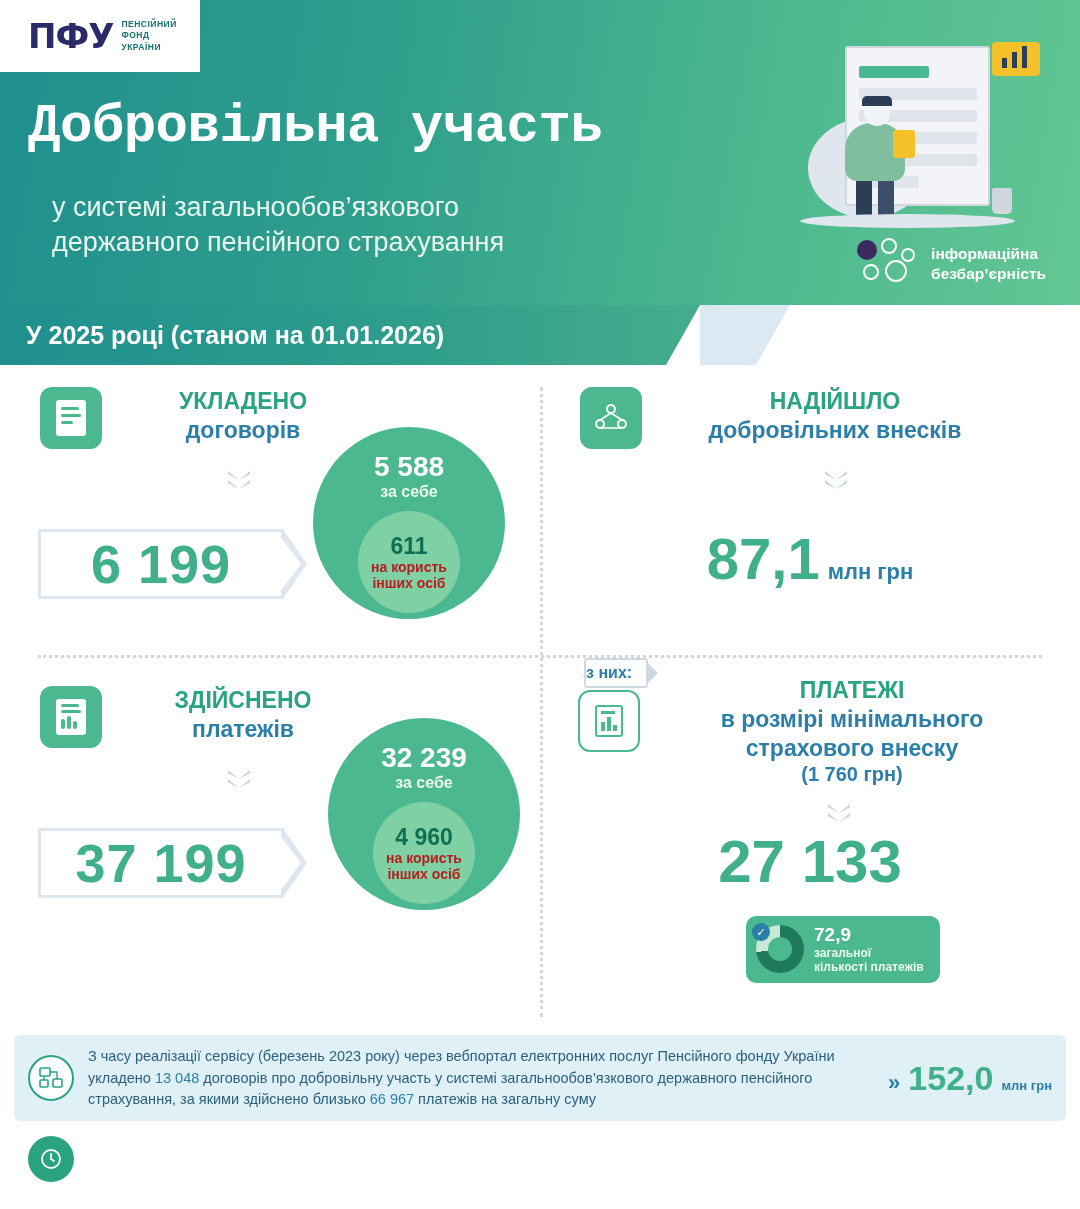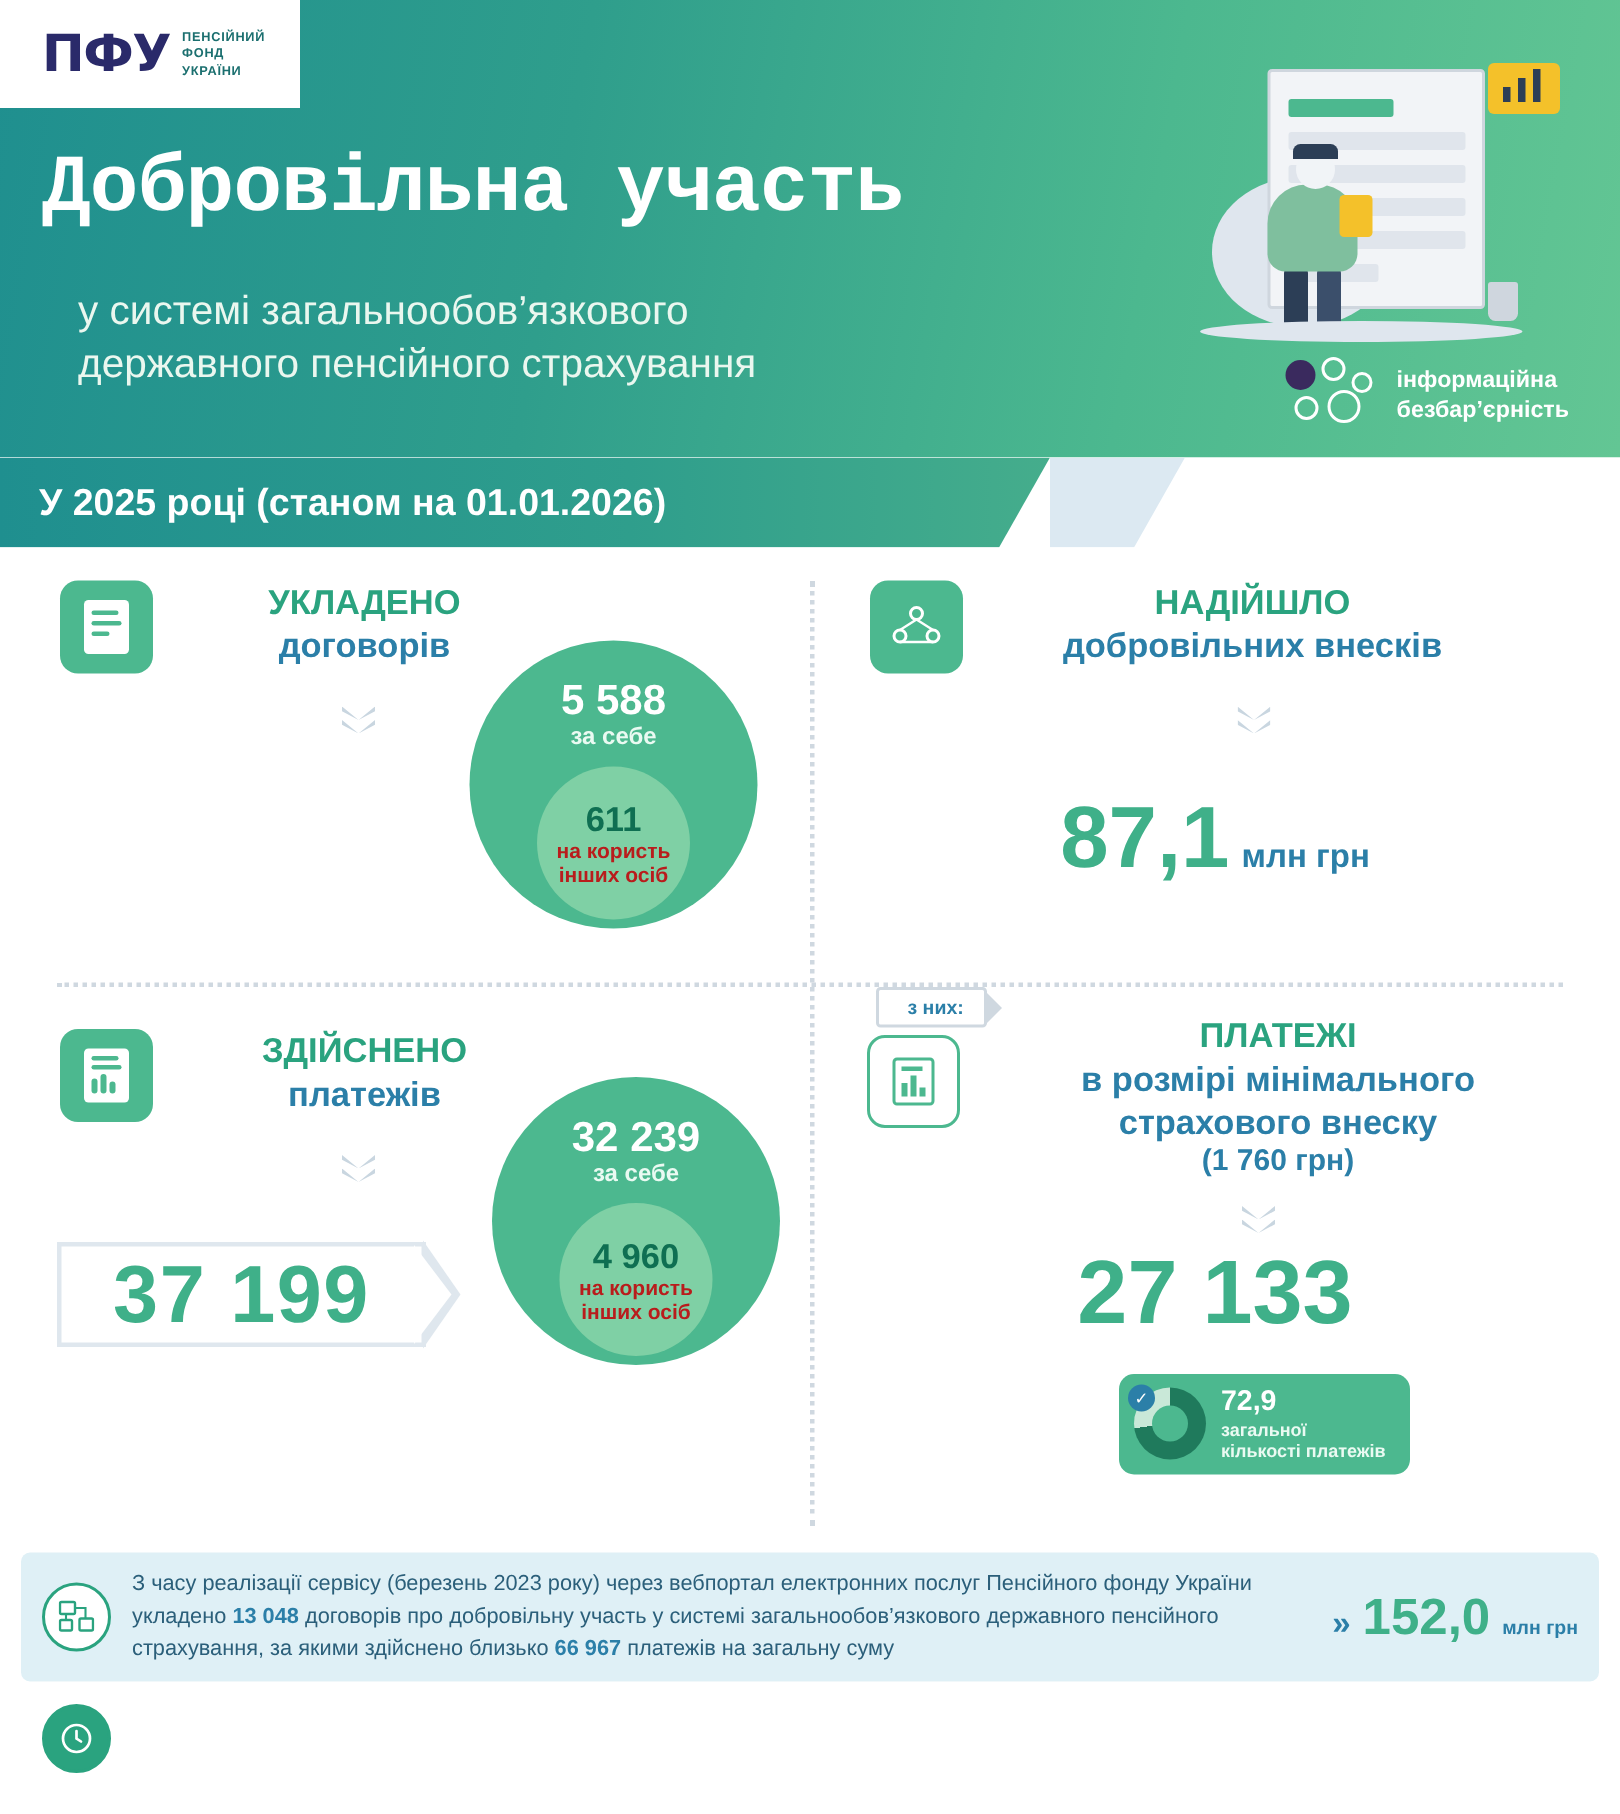--- a/index.html
+++ b/index.html
@@ -129,21 +129,21 @@
     position: absolute; left: 50%; transform: translateX(-50%);
   }
   .bub2-num { font-size: 23px; font-weight: bold; color: #0f6f52; }
   .bub2-lbl { font-size: 14px; font-weight: bold; color: #b91c1c; line-height: 1.1; text-align: center; }
 
   .big-stat { font-size: 58px; font-weight: bold; color: #3fb089; }
   .unit { font-size: 22px; font-weight: bold; color: #2b7fa8; margin-left: 8px; }
 
   .zn-tag {
     position: relative; background: #ffffff; border: 2px solid #cfd8e0;
-    font-size: 13px; font-weight: bold; color: #2b7fa8; padding: 4px 14px 4px 19px;
+    font-size: 16px; font-weight: bold; color: #2b7fa8; padding: 4px 14px 4px 0;
     border-radius: 3px;
   }
   .zn-tag:after { content:""; position: absolute; right: -12px; top: 50%; transform: translateY(-50%);
     border-left: 12px solid #cfd8e0; border-top: 12px solid transparent; border-bottom: 12px solid transparent; }
 
   .donut-card {
     display: flex; align-items: center; gap: 10px;
     background: #4cb88f; border-radius: 10px; padding: 8px 16px 8px 10px;
   }
   .donut {
@@ -163,21 +163,21 @@
   }
   .note1 { background: #dff0f6; height: 86px; }
   .note2 { background: #ffffff; height: 74px; border-top: 1px solid #ffffff; }
   .note-icon {
     width: 46px; height: 46px; border-radius: 50%; flex: none;
     border: 2px solid #2aa37f; display: flex; align-items: center; justify-content: center;
     color: #2aa37f; font-size: 20px; background: #ffffff;
   }
   .note2 .note-icon { background: #2aa37f; color: #ffffff; border-color: #2aa37f; }
   .note-text { font-size: 14.5px; color: #2b5f7a; line-height: 1.45; flex: 1; }
-  .hl-blue { color: #2b7fa8; font-weight: bold; }
+  .hl-blue { color: #2b7fa8; font-weight: normal; }
   .hl-green { color: #2aa37f; font-weight: bold; }
   .note-amount { display: flex; align-items: baseline; gap: 8px; padding-left: 10px; }
   .note-arrows { color: #2b7fa8; font-size: 22px; font-weight: bold; }
   .note-amount-num { font-size: 34px; font-weight: bold; color: #3fb089; }
   .note-amount-unit { font-size: 13px; font-weight: bold; color: #2b7fa8; }
 </style>
 </head>
 <body>
 
 <div class="header">
@@ -253,20 +253,23 @@
       </div>
     </div>
     <div style="position:absolute;left:118px;top:22px;width:250px;" class="q-title">
       <div>УКЛАДЕНО</div>
       <div class="ln2">договорів</div>
     </div>
     <div class="chevrons" style="position:absolute;left:228px;top:100px;">
       <div class="chev"></div>
         <div class="chev"></div>
     </div>
+    <div class="big-num-box" style="position:absolute;left:38px;top:164px;width:246px;height:70px;">
+      <div class="big-num">6 199</div>
+    </div>
     <div class="bubble-outer" style="position:absolute;left:313px;top:62px;width:192px;height:192px;padding-top:24px;">
       <div class="bub-num">5 588</div>
       <div class="bub-lbl">за себе</div>
       <div class="bubble-inner" style="width:102px;height:102px;bottom:6px;">
         <div class="bub2-num">611</div>
         <div class="bub2-lbl">
           <span>на користь</span><br>
           <span>інших осіб</span>
         </div>
       </div>

